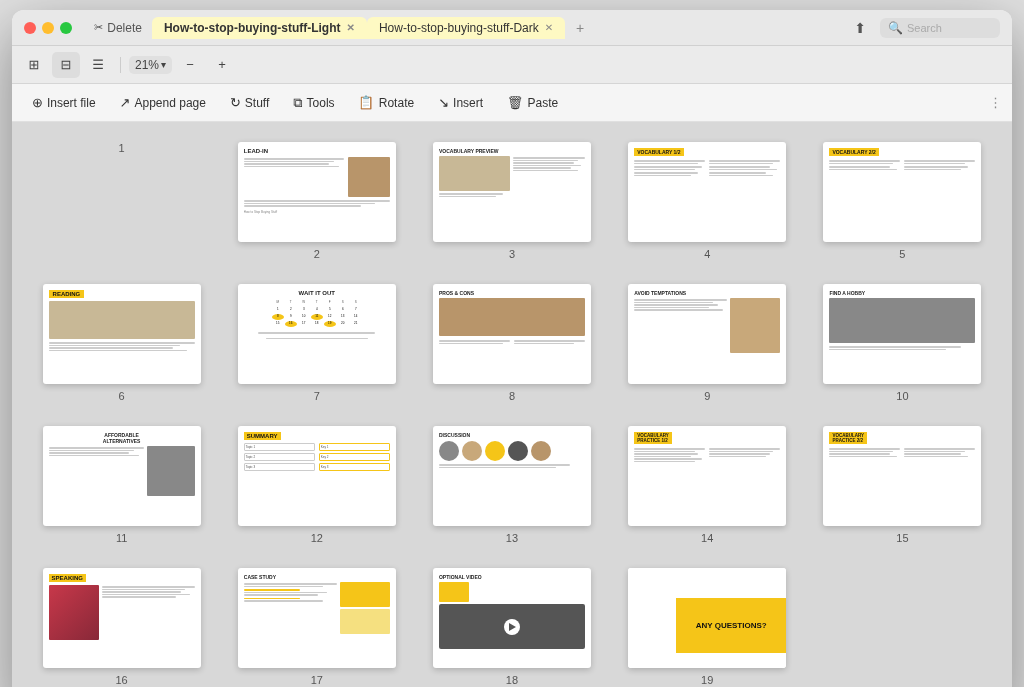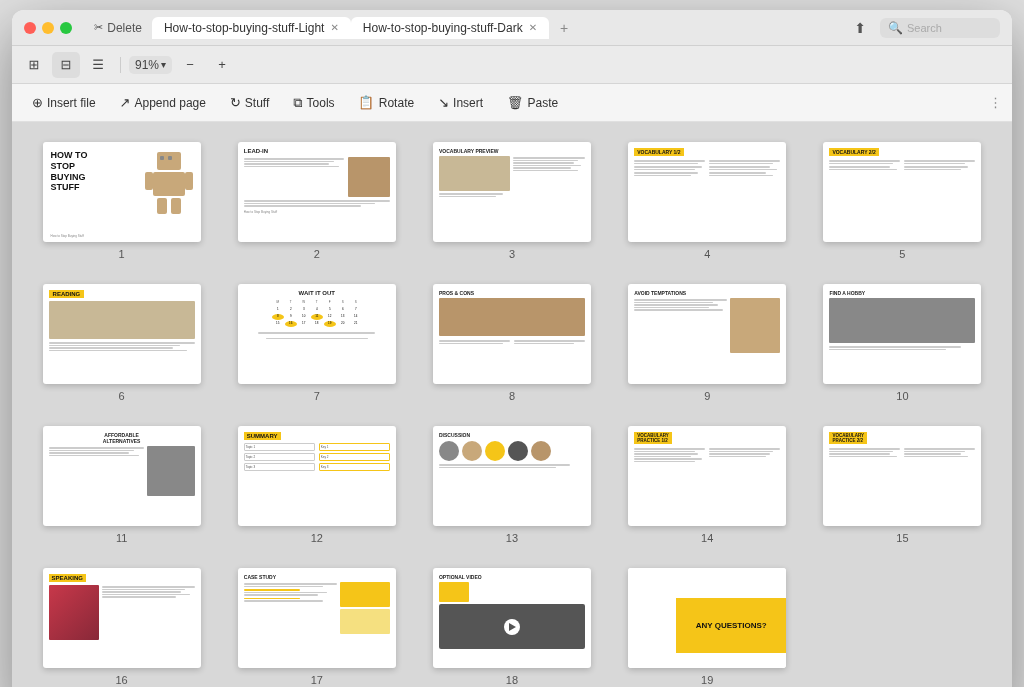--- a/index.html
+++ b/index.html
@@ -59,28 +59,28 @@
       cursor: pointer;
     }
     .tab-tools .tools-icon { font-size: 11px; }
     .tab {
       display: flex;
       align-items: center;
       gap: 6px;
       padding: 4px 12px;
       font-size: 12px;
       color: #333;
-      background: #ffffff;
+      background: #fef9c3;
       border-radius: 6px 6px 0 0;
       cursor: pointer;
       position: relative;
     }
     .tab.active {
-      background: #ffffff;
-      font-weight: 400;
+      background: #fef9c3;
+      font-weight: 700;
     }
     .tab-close {
       font-size: 10px;
       color: #888;
       cursor: pointer;
     }
     .tab-new {
       margin-left: 6px;
       width: 18px;
       height: 18px;
@@ -292,21 +292,21 @@
     </div>
   </div>
 
   <div class="toolbar">
     <div class="toolbar-left">
       <button class="toolbar-btn">⊞</button>
       <button class="toolbar-btn active">⊟</button>
       <button class="toolbar-btn">☰</button>
       <div class="zoom-divider"></div>
       <div class="zoom-area">
-        <span>91%</span>
+        <span>21%</span>
         <span style="font-size:10px; cursor:pointer;">▾</span>
       </div>
       <button class="toolbar-btn">−</button>
       <button class="toolbar-btn">+</button>
     </div>
   </div>
 
   <div class="edit-toolbar">
     <button class="edit-btn">
       <span class="icon">⊕</span>
@@ -336,43 +336,20 @@
       <span class="icon">🗑</span>
       <span>Paste</span>
     </button>
     <div class="edit-toolbar-right">⋮</div>
   </div>
 
   <div class="content">
     <div class="page-grid">
 
       <div class="page-item">
-        <div class="page-thumb p1">
-          <div style="position:absolute;left:8px;top:8px;width:65px;">
-            <div style="font-size:9px;font-weight:900;line-height:1.2;color:#111;text-transform:uppercase;">HOW TO<br>STOP<br>BUYING<br>STUFF</div>
-          </div>
-
-          <div style="position:absolute;right:6px;top:6px;width:52px;height:72px;">
-            <svg width="52" height="72" viewBox="0 0 52 72">
-
-              <rect x="14" y="4" width="24" height="18" rx="2" fill="#c8a87a"></rect>
-              <rect x="17" y="8" width="4" height="4" rx="1" fill="#888"></rect>
-              <rect x="25" y="8" width="4" height="4" rx="1" fill="#888"></rect>
-
-              <rect x="10" y="24" width="32" height="24" rx="2" fill="#c8a87a"></rect>
-
-              <rect x="2" y="24" width="8" height="18" rx="2" fill="#c8a87a"></rect>
-              <rect x="42" y="24" width="8" height="18" rx="2" fill="#c8a87a"></rect>
-
-              <rect x="14" y="50" width="10" height="16" rx="2" fill="#c8a87a"></rect>
-              <rect x="28" y="50" width="10" height="16" rx="2" fill="#c8a87a"></rect>
-            </svg>
-          </div>
-          <div style="position:absolute;bottom:4px;left:8px;font-size:3px;color:#888;">How to Stop Buying Stuff</div>
-        </div>
         <span class="page-num">1</span>
       </div>
 
       <div class="page-item">
         <div class="page-thumb" style="padding:6px;">
           <div style="font-size:6px;font-weight:700;color:#222;margin-bottom:3px;">LEAD-IN</div>
           <div class="flex-row" style="gap:4px;margin-bottom:3px;">
             <div style="flex:1;">
               <div class="small-text" style="width:100%;"></div>
               <div class="small-text" style="width:90%;"></div>

